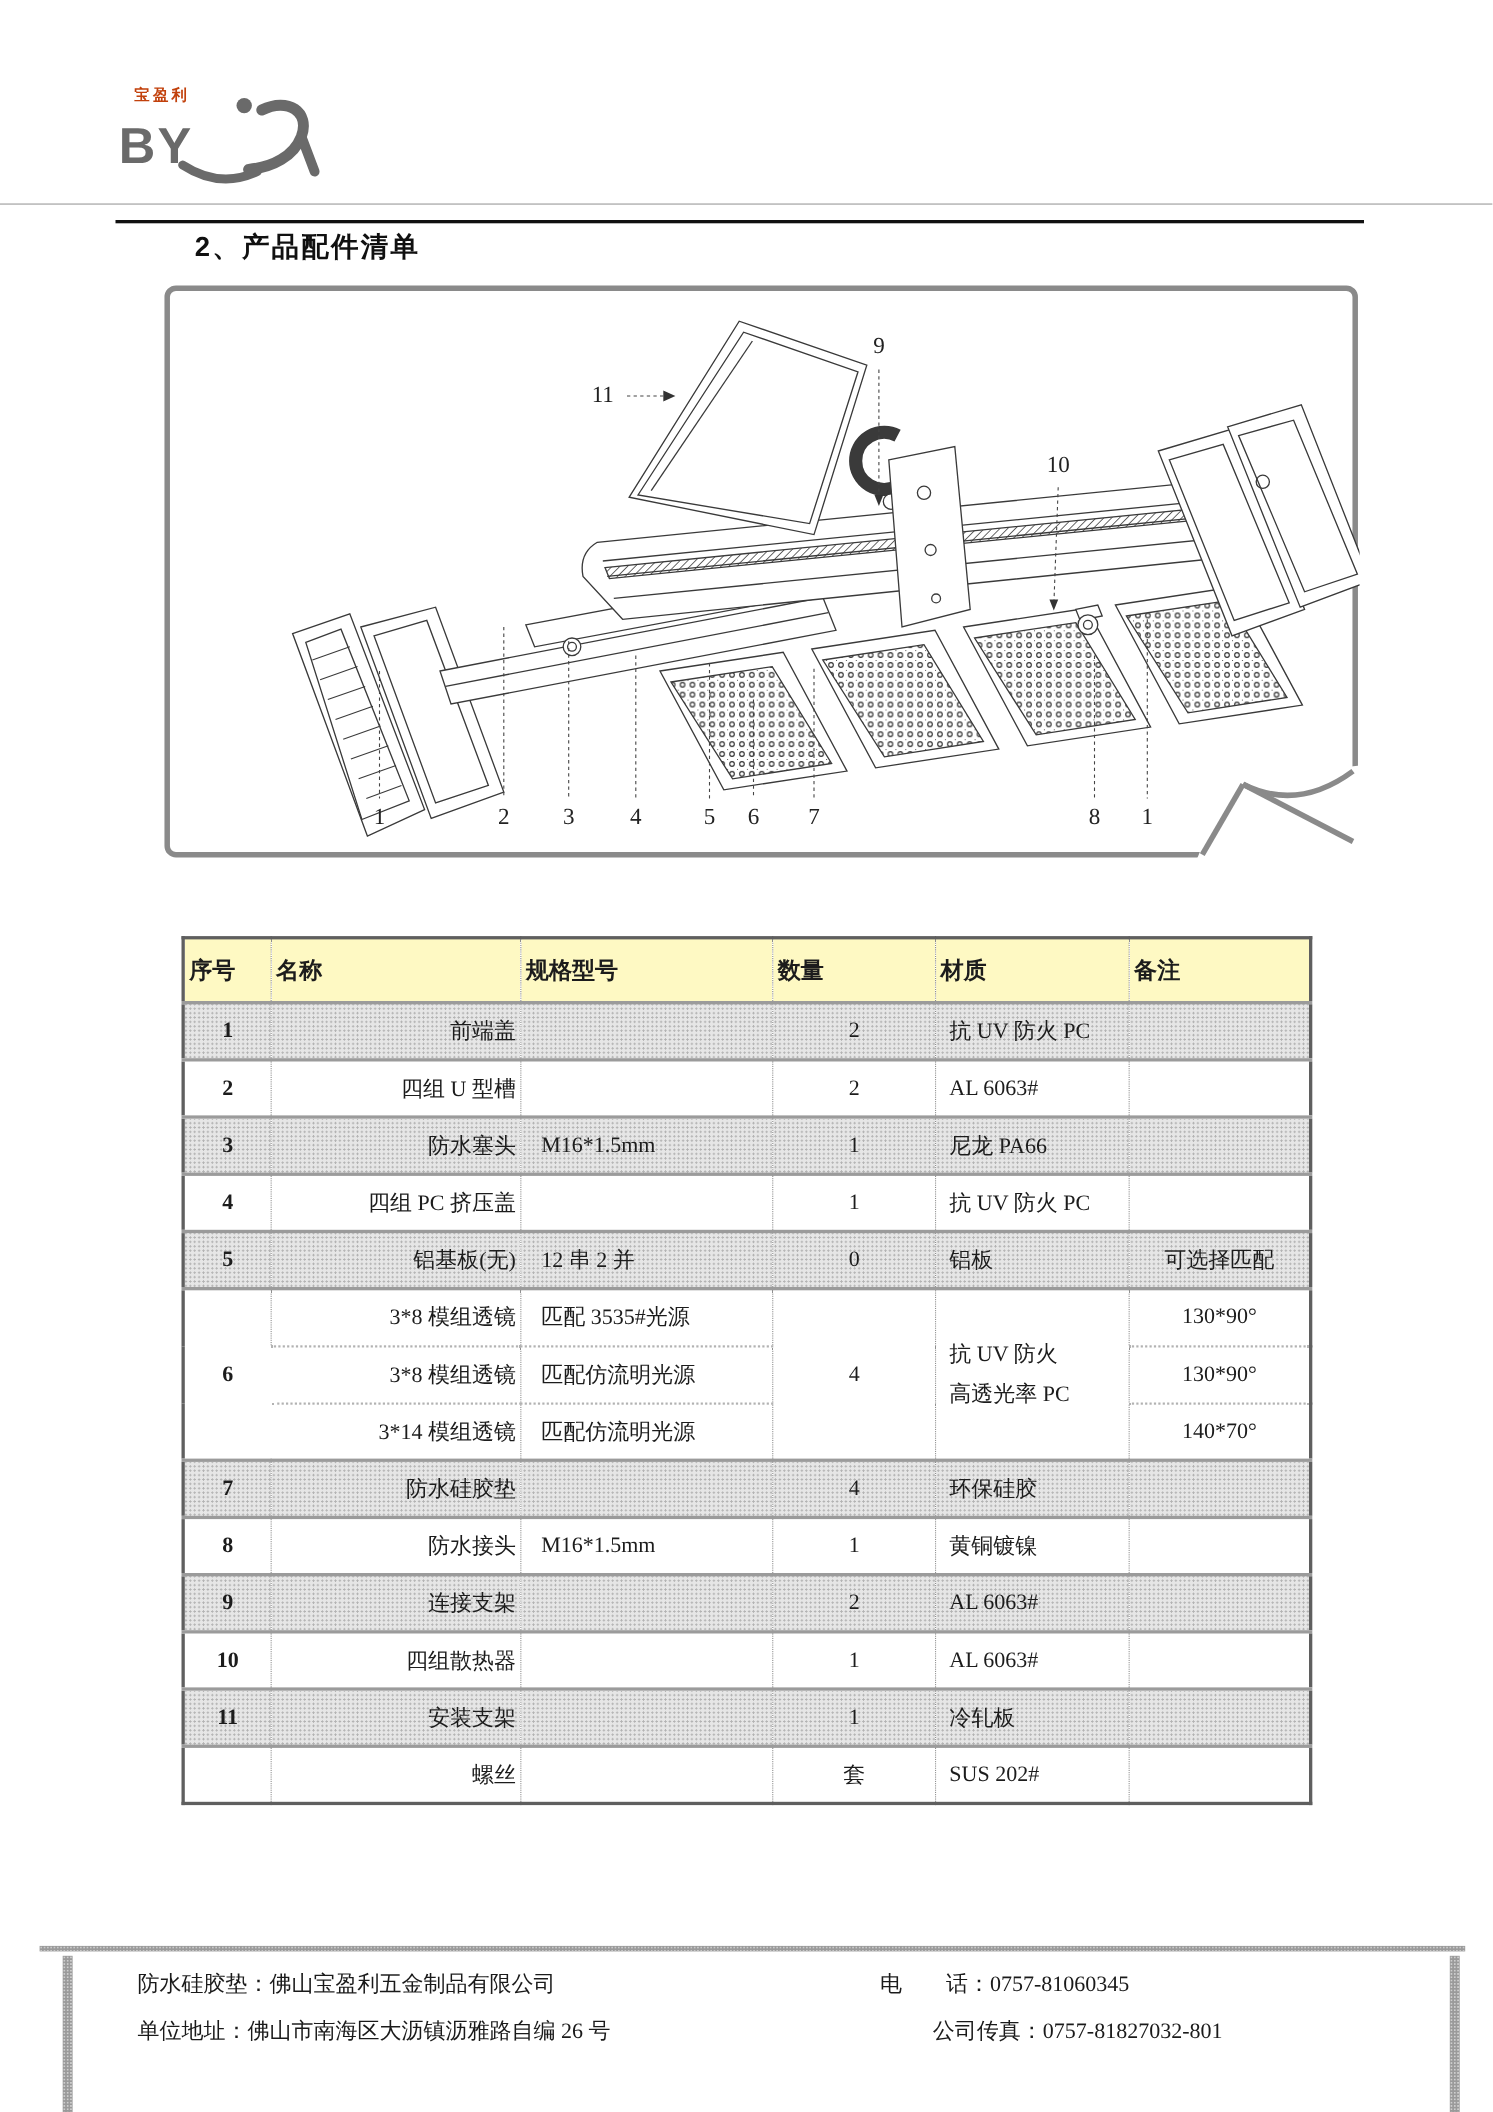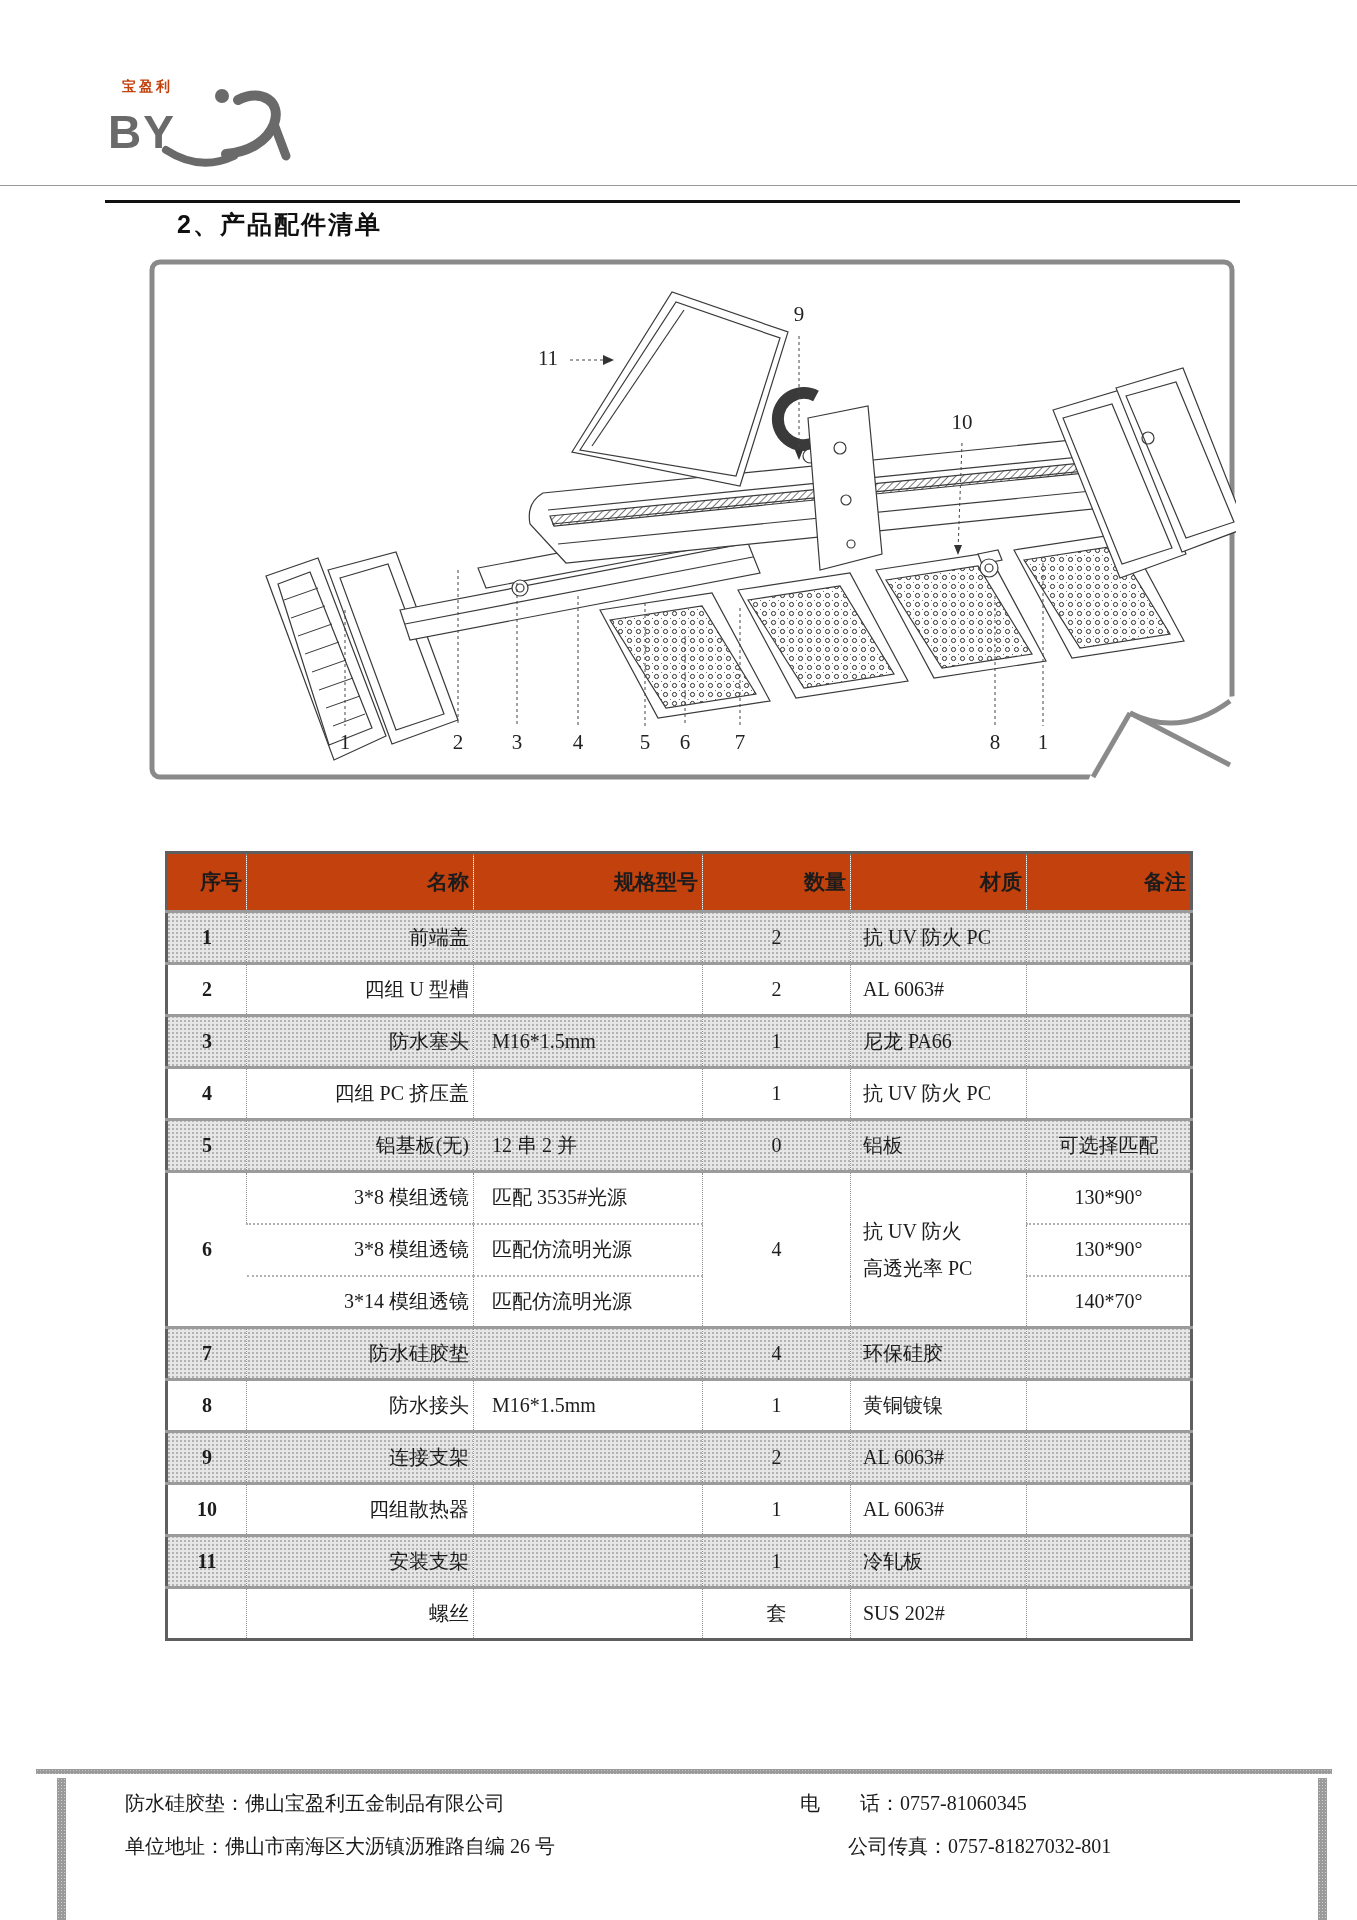--- a/index.html
+++ b/index.html
@@ -31,21 +31,21 @@
   
   .parts-table{position:absolute;left:165px;top:851px;border-collapse:collapse;table-layout:fixed;
                width:1025px;font-size:20px;}
   .parts-table td,.parts-table th{border-left:1px dotted #8f8f8f;padding:0 4px;vertical-align:middle;
                overflow:hidden;white-space:nowrap;}
   .parts-table td:first-child,.parts-table th:first-child{border-left:none;}
   .parts-table{border:3px solid #5f5f5f;}
   .parts-table tr{border-top:3px solid #9b9b9b;}
   .parts-table tr.head-row{border-top:none;}
   .parts-table tr.sub{border-top:2px dotted #b2b2b2;}
-  .head-row th{font-weight:bold;font-size:21px;text-align:right;background:#c2410c;height:56px;}
+  .head-row th{font-weight:bold;font-size:21px;text-align:left;background:#fef9c3;height:56px;}
   .row-h{height:52px;}
   .shade{background-color:#e6e6e6;
          background-image:radial-gradient(#b3b3b3 0.8px, rgba(0,0,0,0) 0.9px);
          background-size:4px 4px;}
   .c-no{text-align:center;font-weight:bold;}
   .c-name{text-align:right;padding-left:14px !important;}
   .c-spec{text-align:left;padding-left:18px !important;}
   .c-qty{text-align:center;}
   .c-mat{text-align:left;padding-left:12px !important;}
   .c-note{text-align:center;margin-left:13px;}

